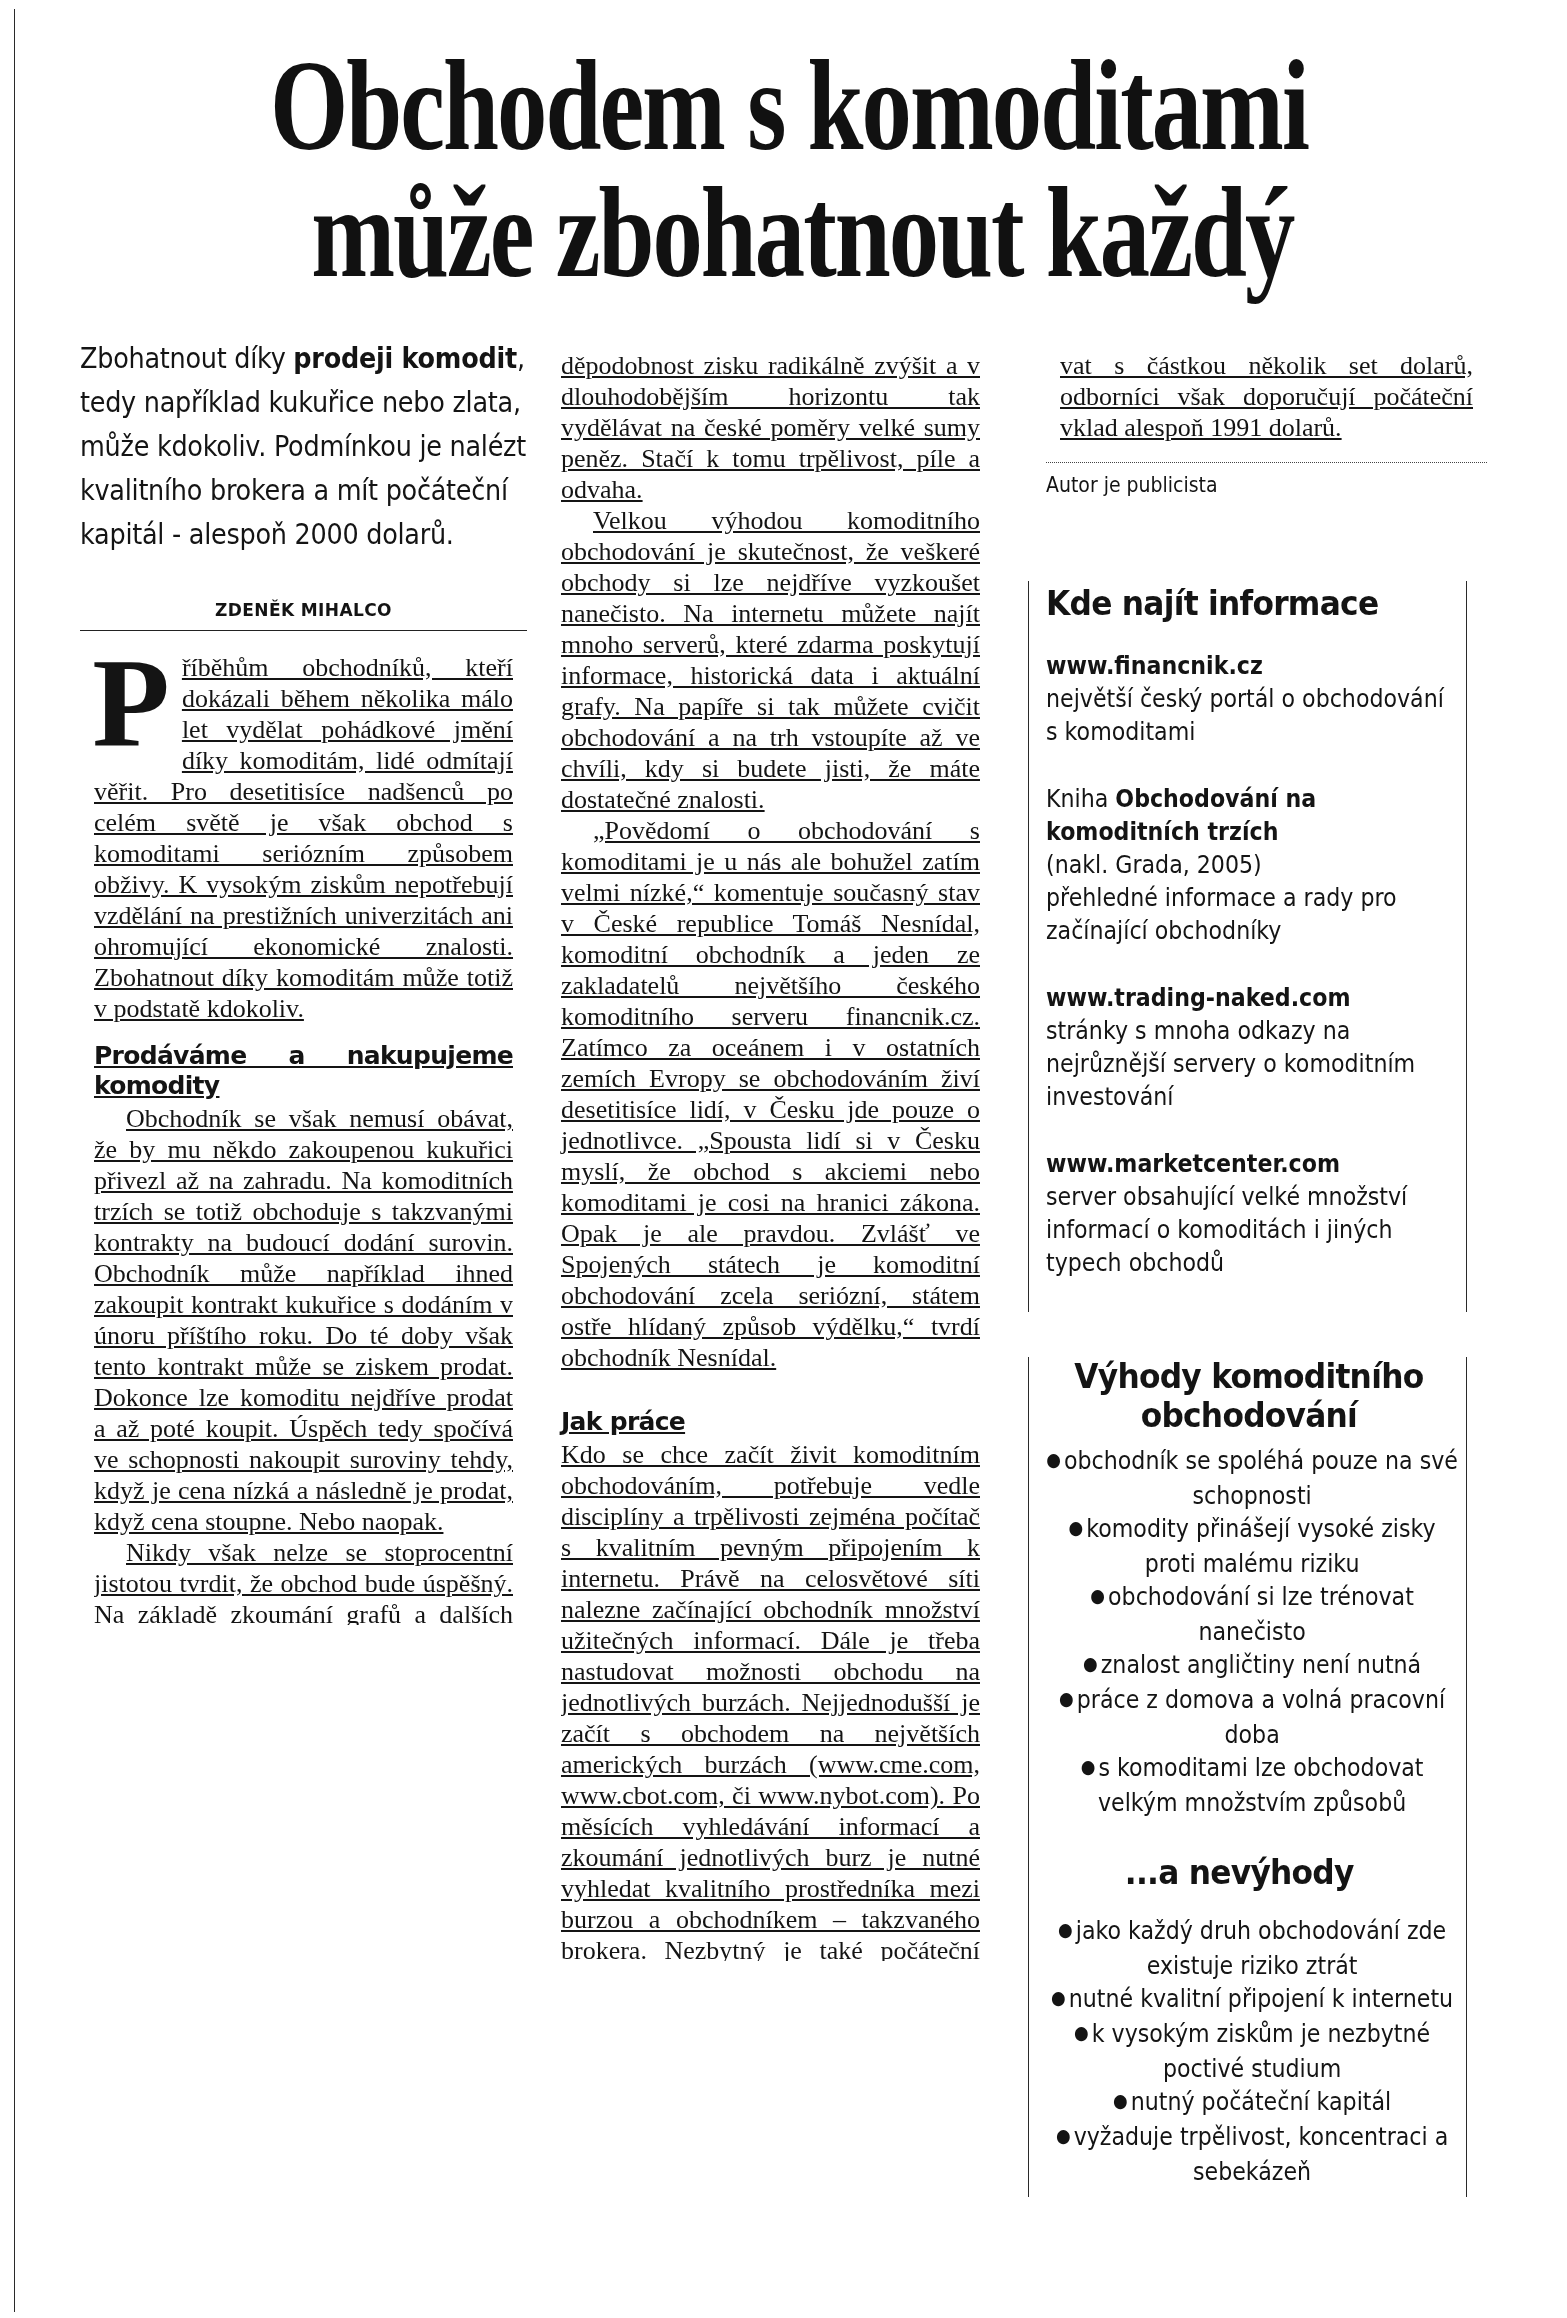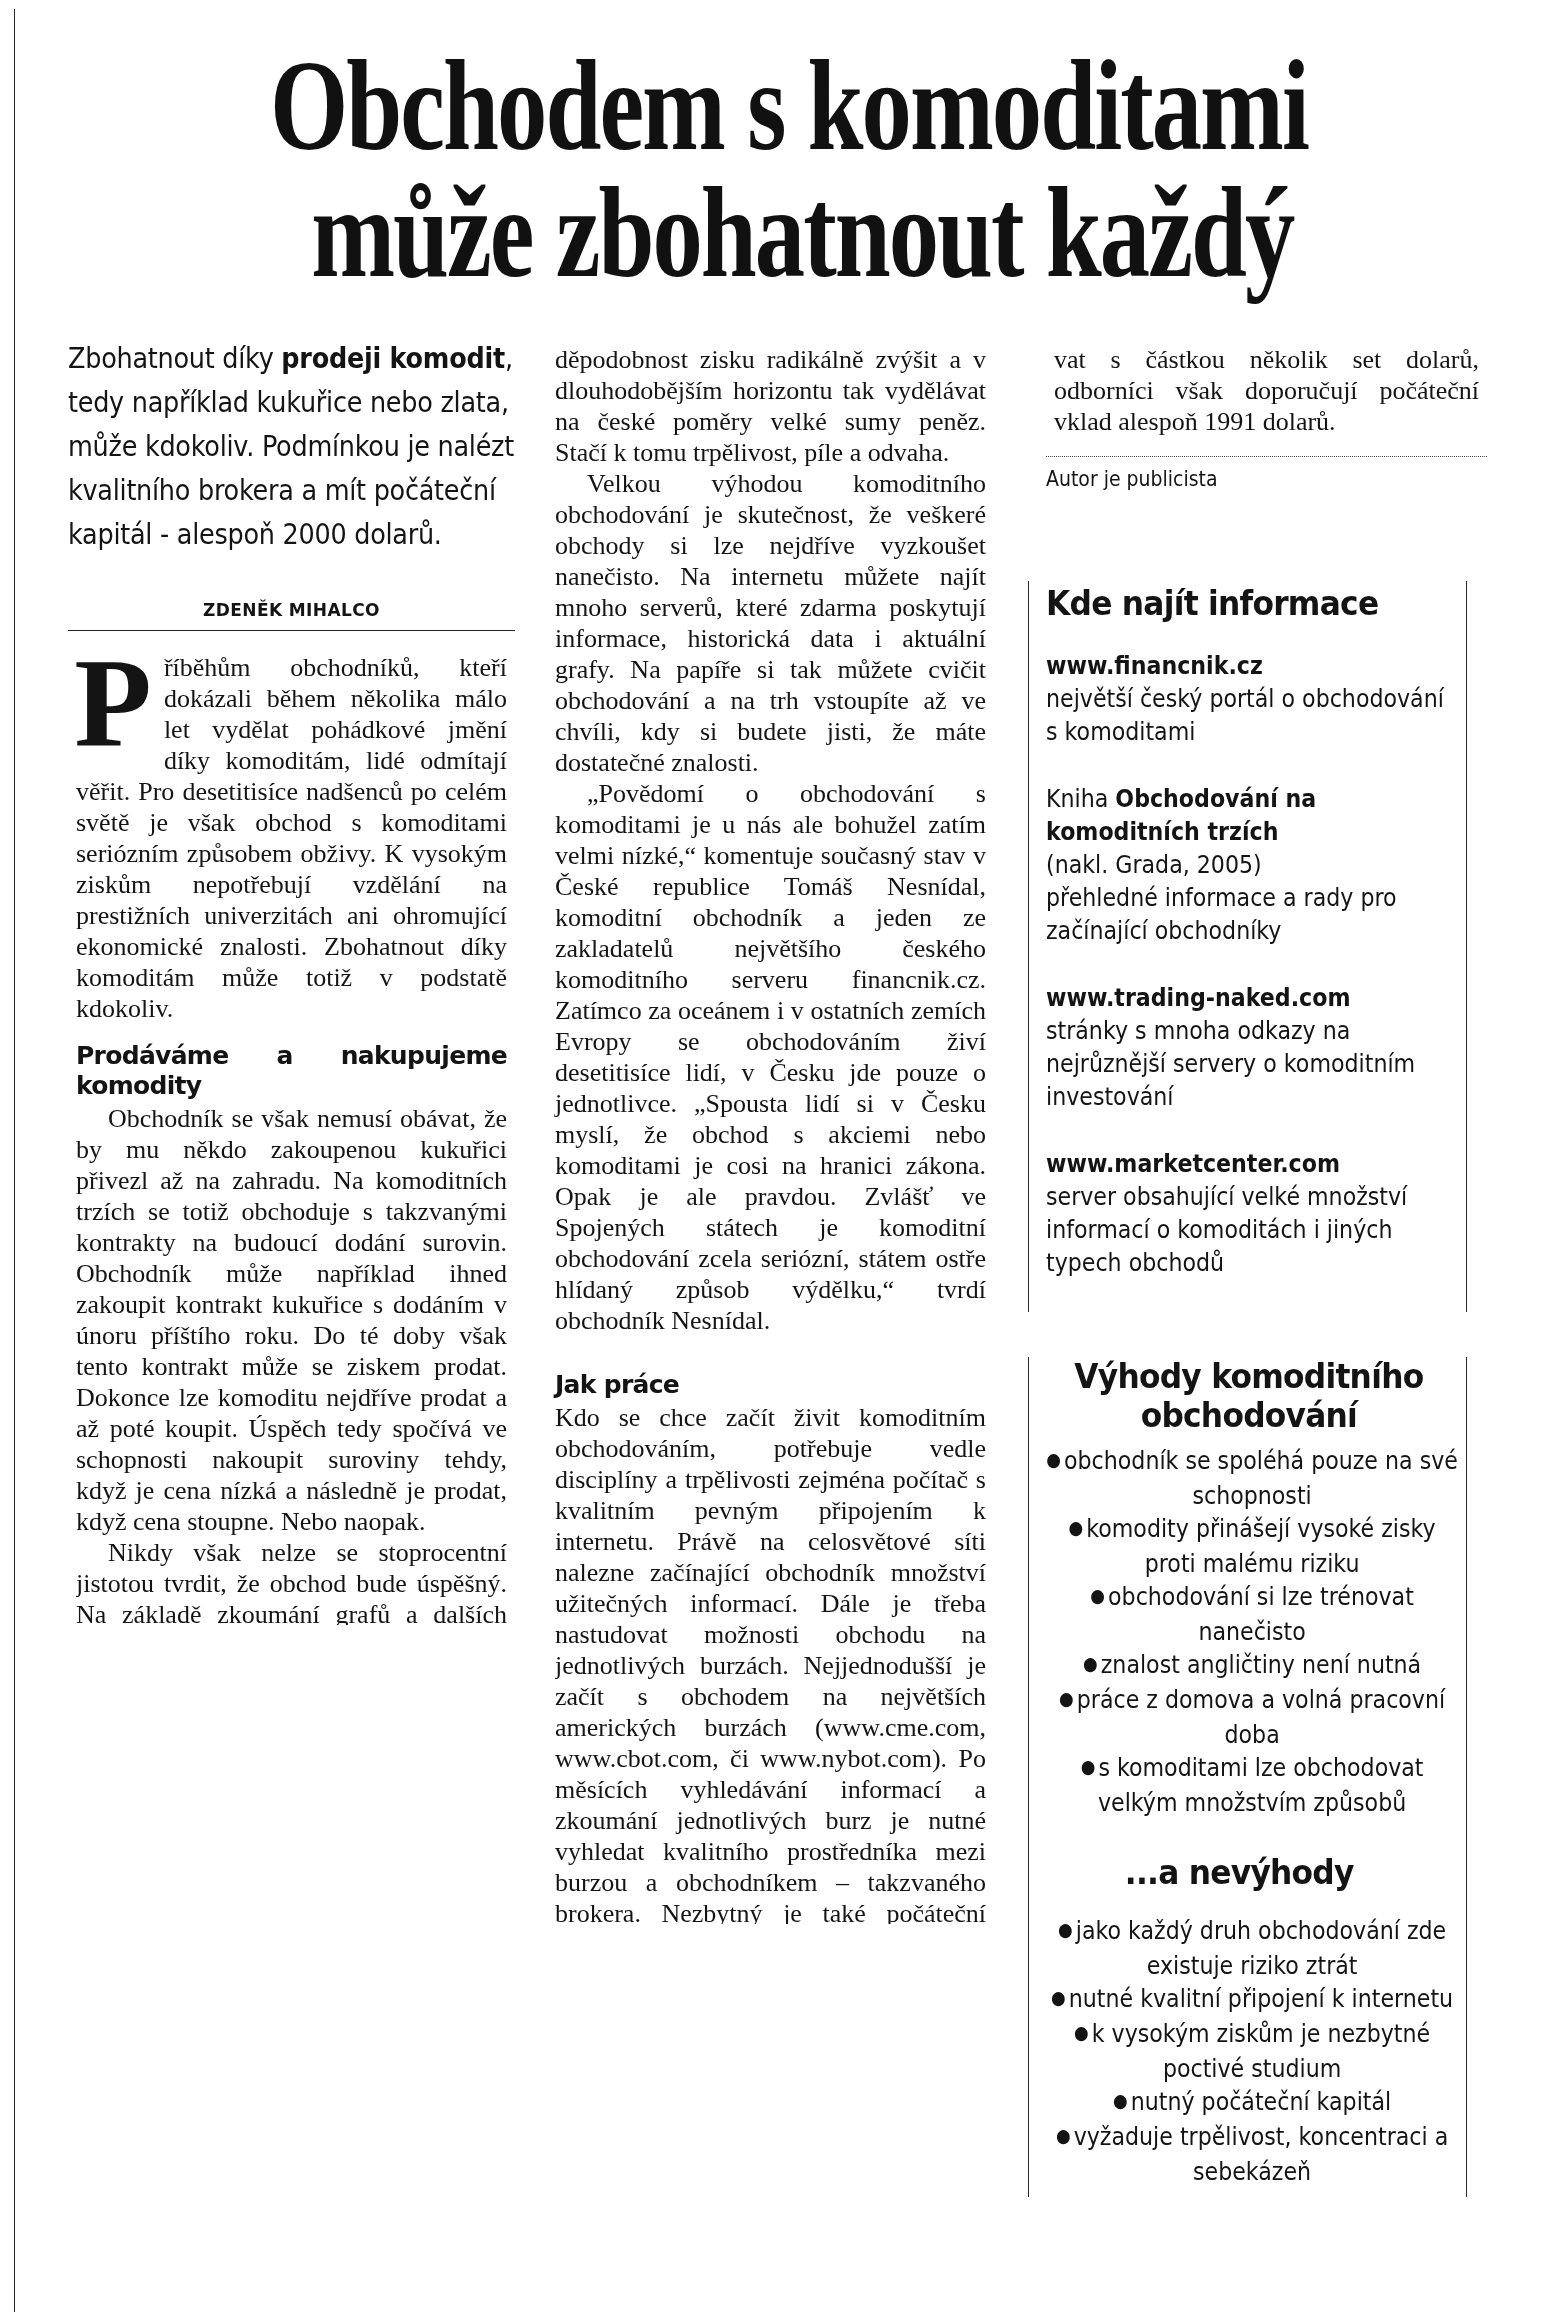--- a/index.html
+++ b/index.html
@@ -7,33 +7,33 @@
   .margin-rule { position: absolute; left: 13.6px; top: 8.5px; width: 1.7px; height: 2303px; background: #2a2a2a; }
 
   .headline { position: absolute; left: 102px; top: 42px; width: 1374px; margin: 0;
     font-family: "Liberation Serif", "DejaVu Serif", serif; font-weight: bold;
     font-size: 129px; line-height: 127px; letter-spacing: -2.5px; text-align: center;
     transform: scaleX(0.78); transform-origin: 50% 0; color: #111; }
   .headline span { display: block; white-space: nowrap; }
   .headline .l2 { padding-left: 34px; }
 
   .col { position: absolute; top: 336px; }
-  .col1 { left: 68px; width: 447px; }
+  .col1 { left: 80px; width: 447px; }
   .col2 { left: 547px; width: 447px; }
   .col3 { left: 1046px; width: 441px; }
 
   .lede { font-family: "DejaVu Sans", sans-serif; font-size: 29px; line-height: 44px; margin: 0;
     transform: scaleX(0.88); transform-origin: 0 0; width: 509px; letter-spacing: -0.3px; }
   .lede b { font-weight: bold; }
   .byline { font-family: "DejaVu Sans", sans-serif; font-weight: bold; font-size: 17px;
     text-align: center; margin: 44px 0 0 0; padding-bottom: 10.2px; border-bottom: 1.7px solid #222;
     letter-spacing: 0.4px; }
 
   .body { font-family: "Liberation Serif", serif; font-size: 26px; line-height: 31px;
-    text-align: justify; margin: 8px; hyphens: manual; }
+    text-align: justify; margin: 14px; hyphens: manual; text-decoration: underline; }
   .body p { margin: 0; text-indent: 32px; }
   .body p.noind { text-indent: 0; }
   .dropcap-para { margin-top: 20.4px !important; }
   .dropcap { float: left; font-family: "Liberation Serif", serif; font-weight: bold;
     font-size: 127px; line-height: 93px; margin: 5.1px 12px 0 -1.7px; height: 95px; }
 
   .subhead { font-family: "DejaVu Sans", sans-serif; font-weight: bold; font-size: 25px;
     line-height: 30.5px; margin: 17px 0 1.7px 0; letter-spacing: -0.7px; }
 
   .rule-dotted { border-top: 1.7px dotted #444; margin: 18.7px 0 8.5px 0; }

